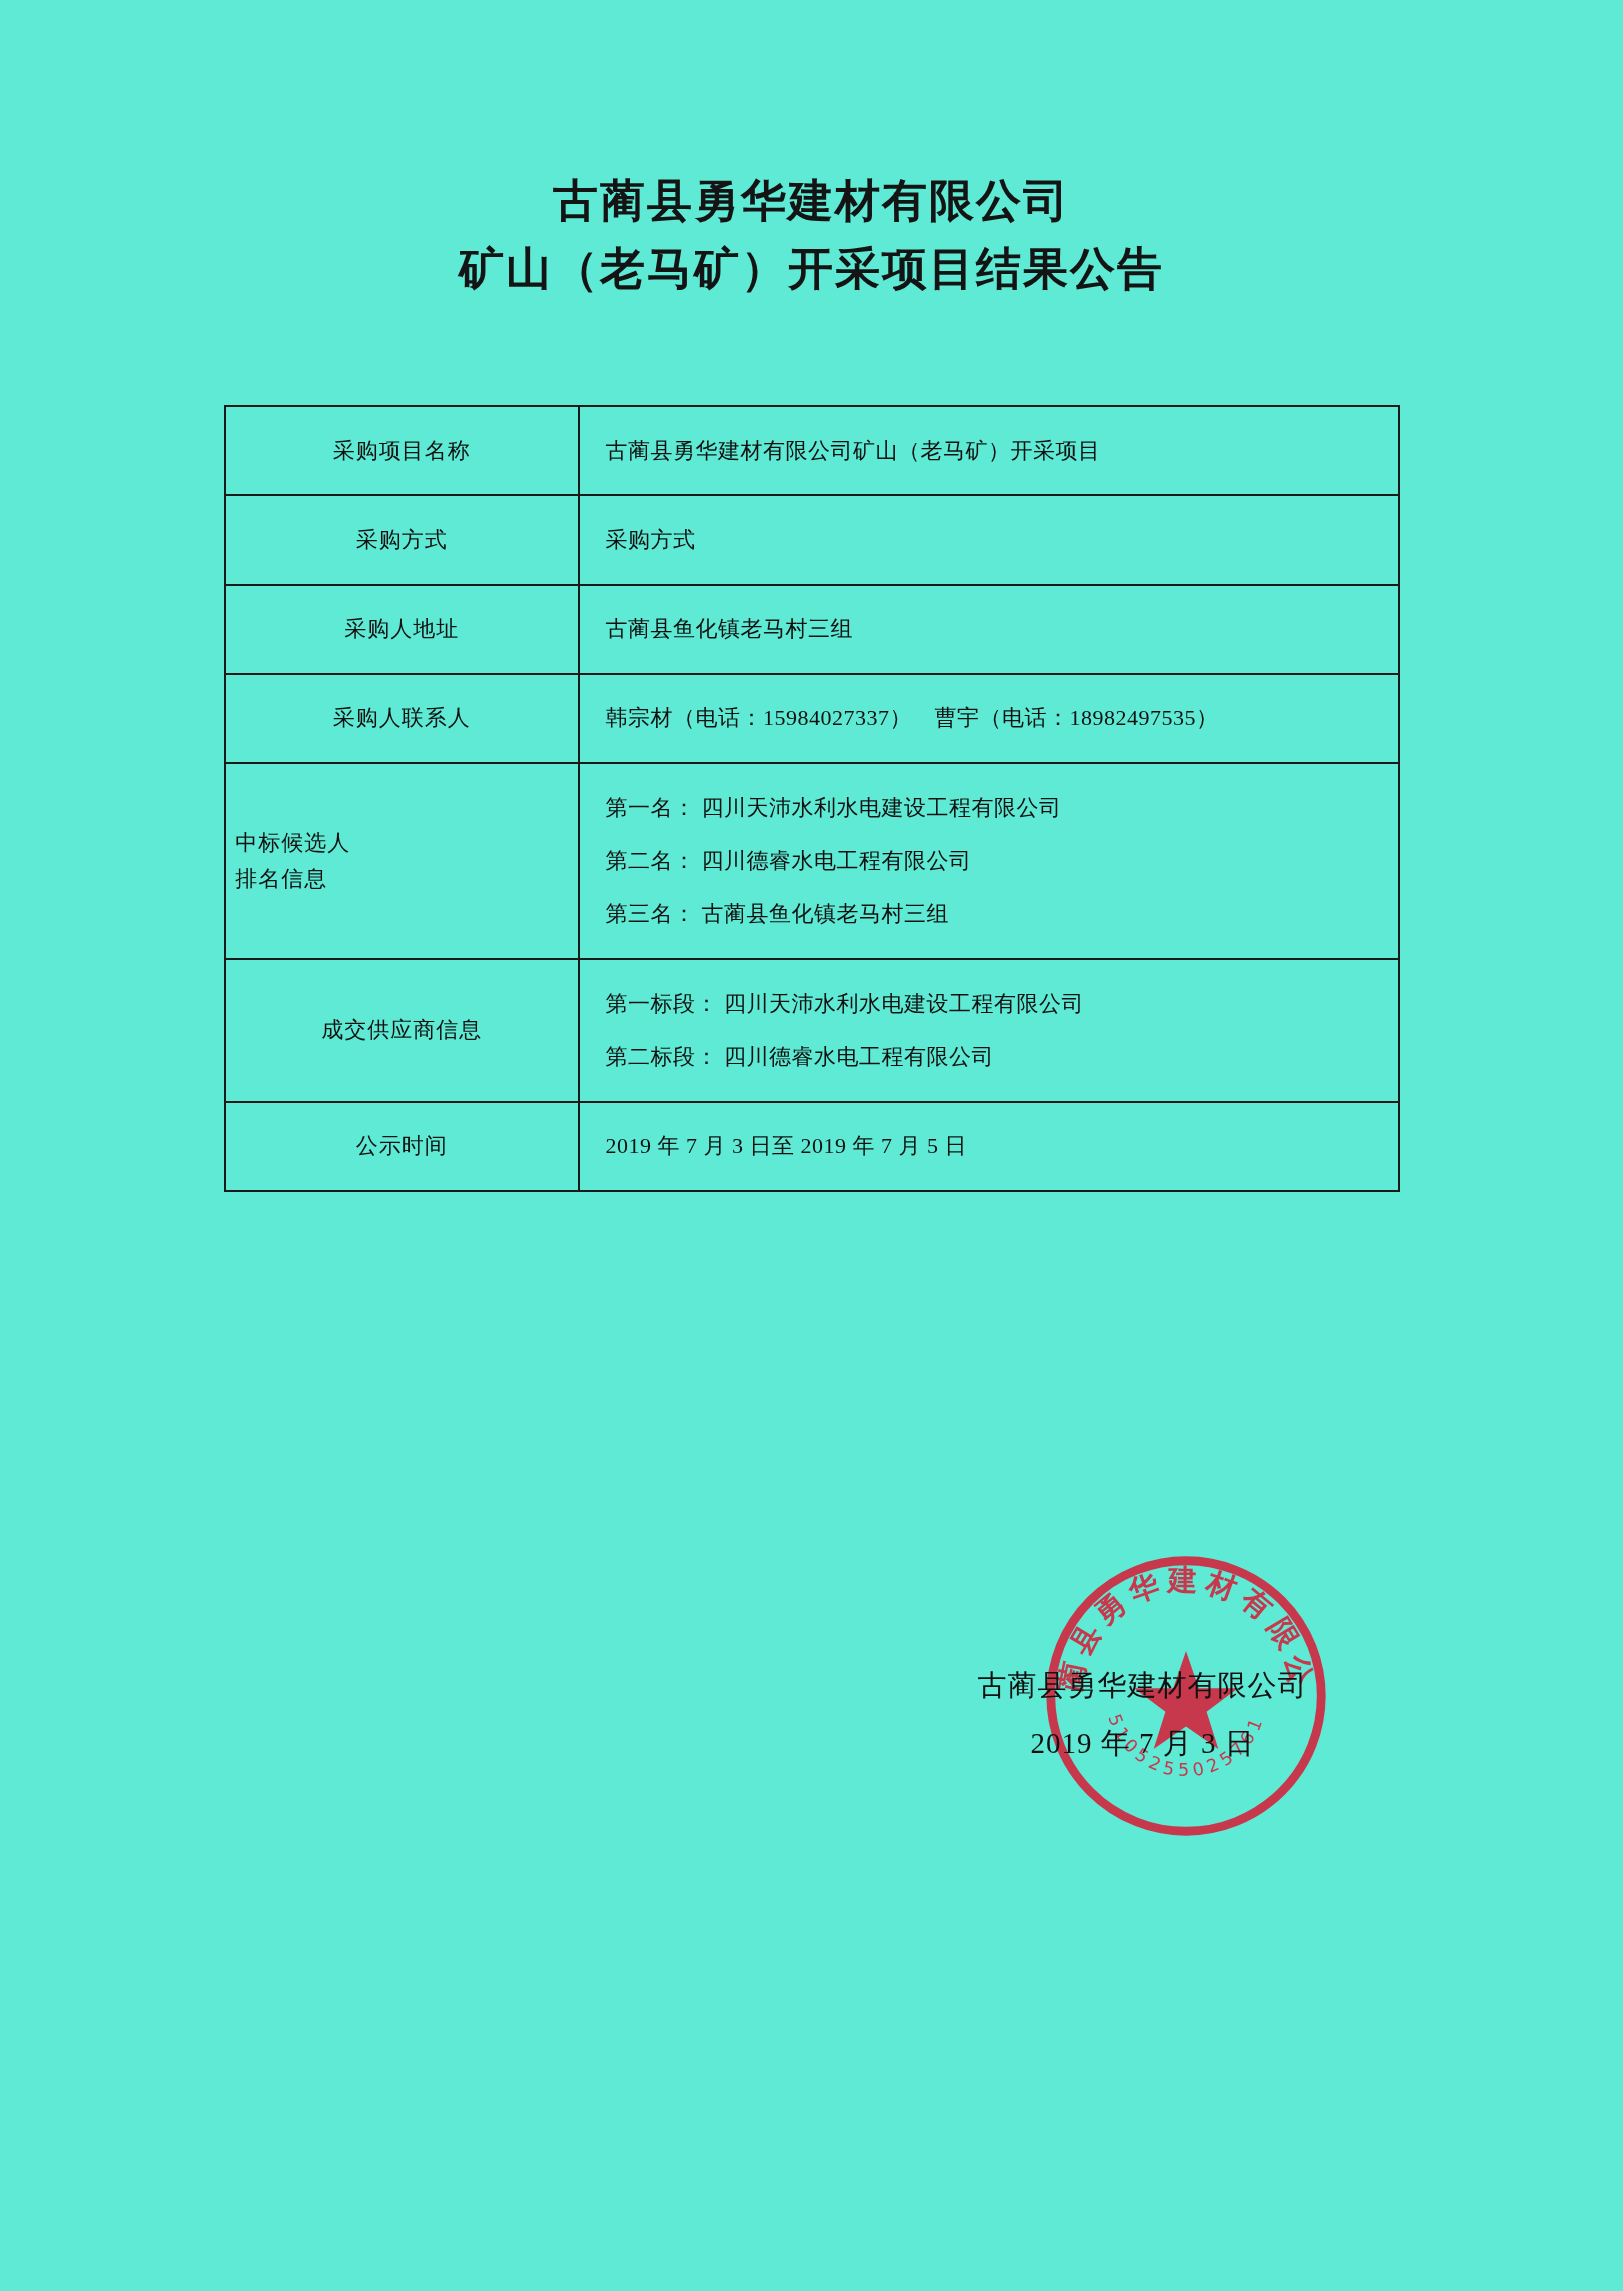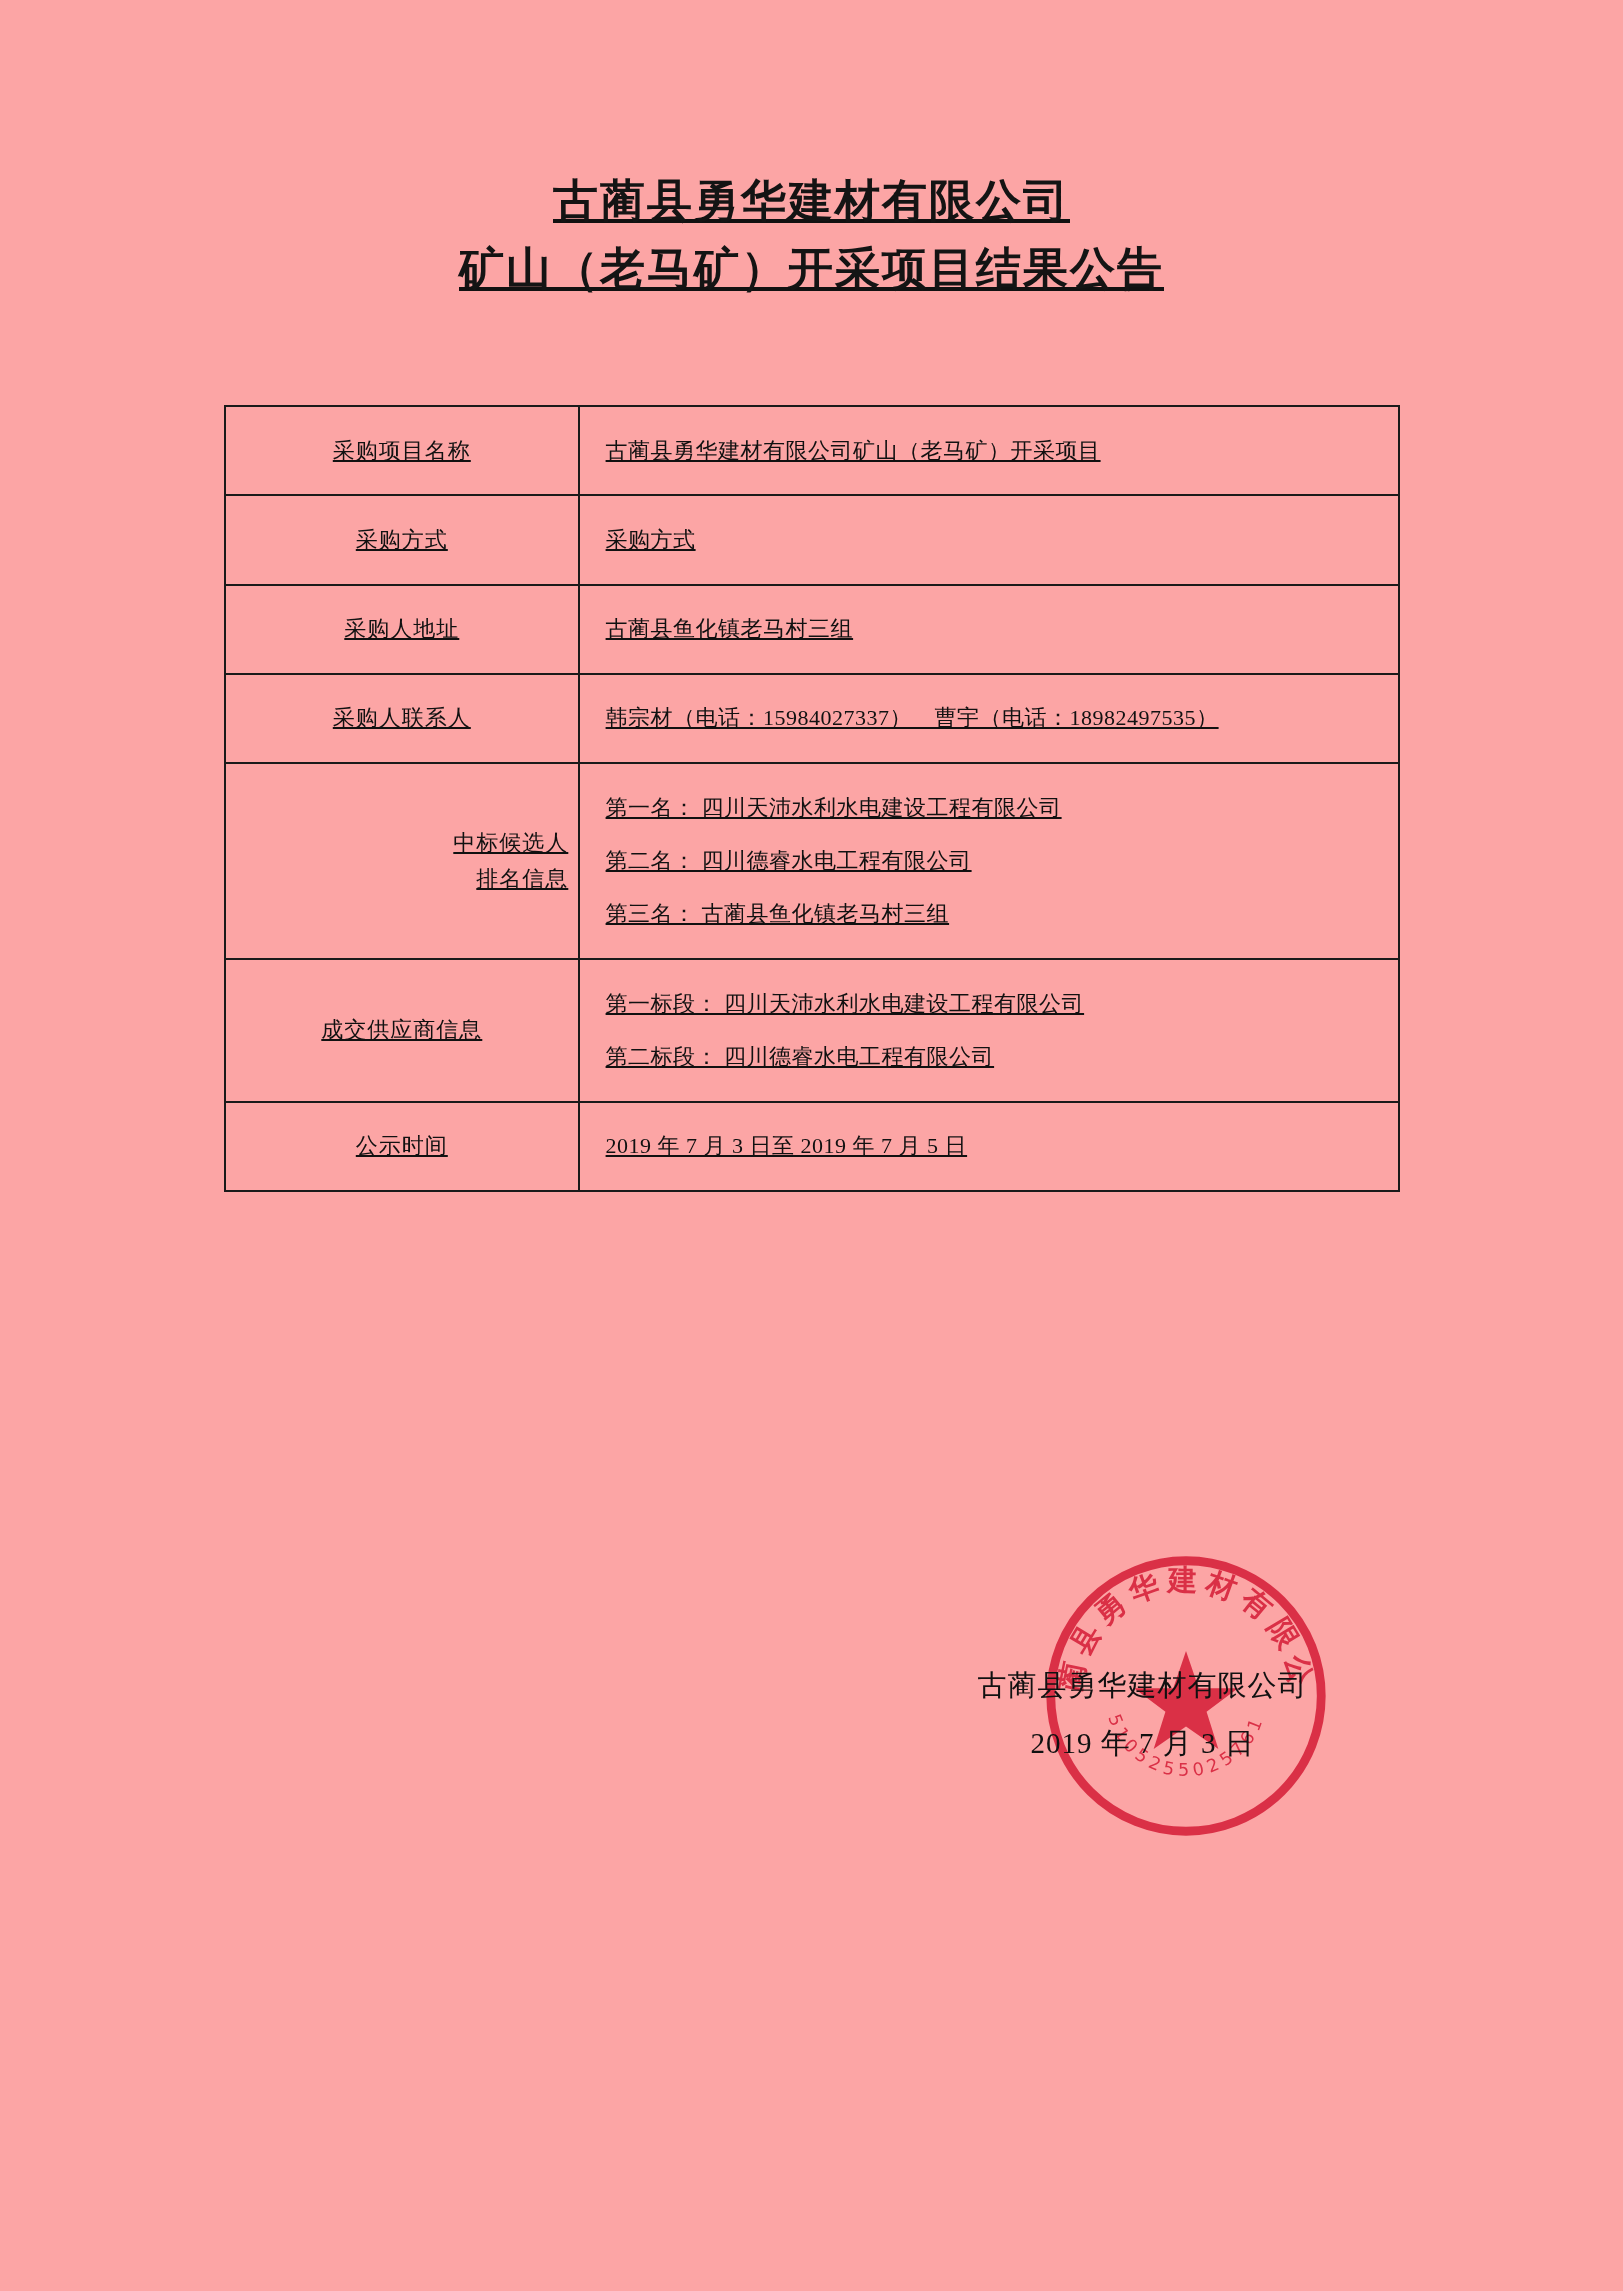--- a/index.html
+++ b/index.html
@@ -11,22 +11,21 @@
     width: 1623px;
     height: 2292px;
     position: relative;
     font-family: "Liberation Serif", "DejaVu Serif", serif;
     color: #111111;
     overflow: hidden;
   }
   .page {
     position: absolute;
     inset: 0;
-    background: #fca5a5;
-    text-decoration: underline;
+    background: #5eead4;
   }
   .title-block {
     text-align: center;
     padding-top: 167px;
   }
   .title-line {
     font-family: "DejaVu Sans", "Liberation Sans", sans-serif;
     font-weight: bold;
     font-size: 45px;
     letter-spacing: 2px;
@@ -54,21 +53,21 @@
     text-align: center;
     padding: 25.5px 9.8px;
     letter-spacing: 1px;
   }
   td.value {
     padding: 25.5px 21.6px 25.5px 25.5px;
     letter-spacing: 0.5px;
   }
   .label-multi {
     display: block;
-    text-align: right;
+    text-align: left;
   }
   .value-line {
     display: block;
     white-space: nowrap;
   }
   .value-line + .value-line {
     margin-top: 17px;
   }
   .sign-area {
     position: absolute;

